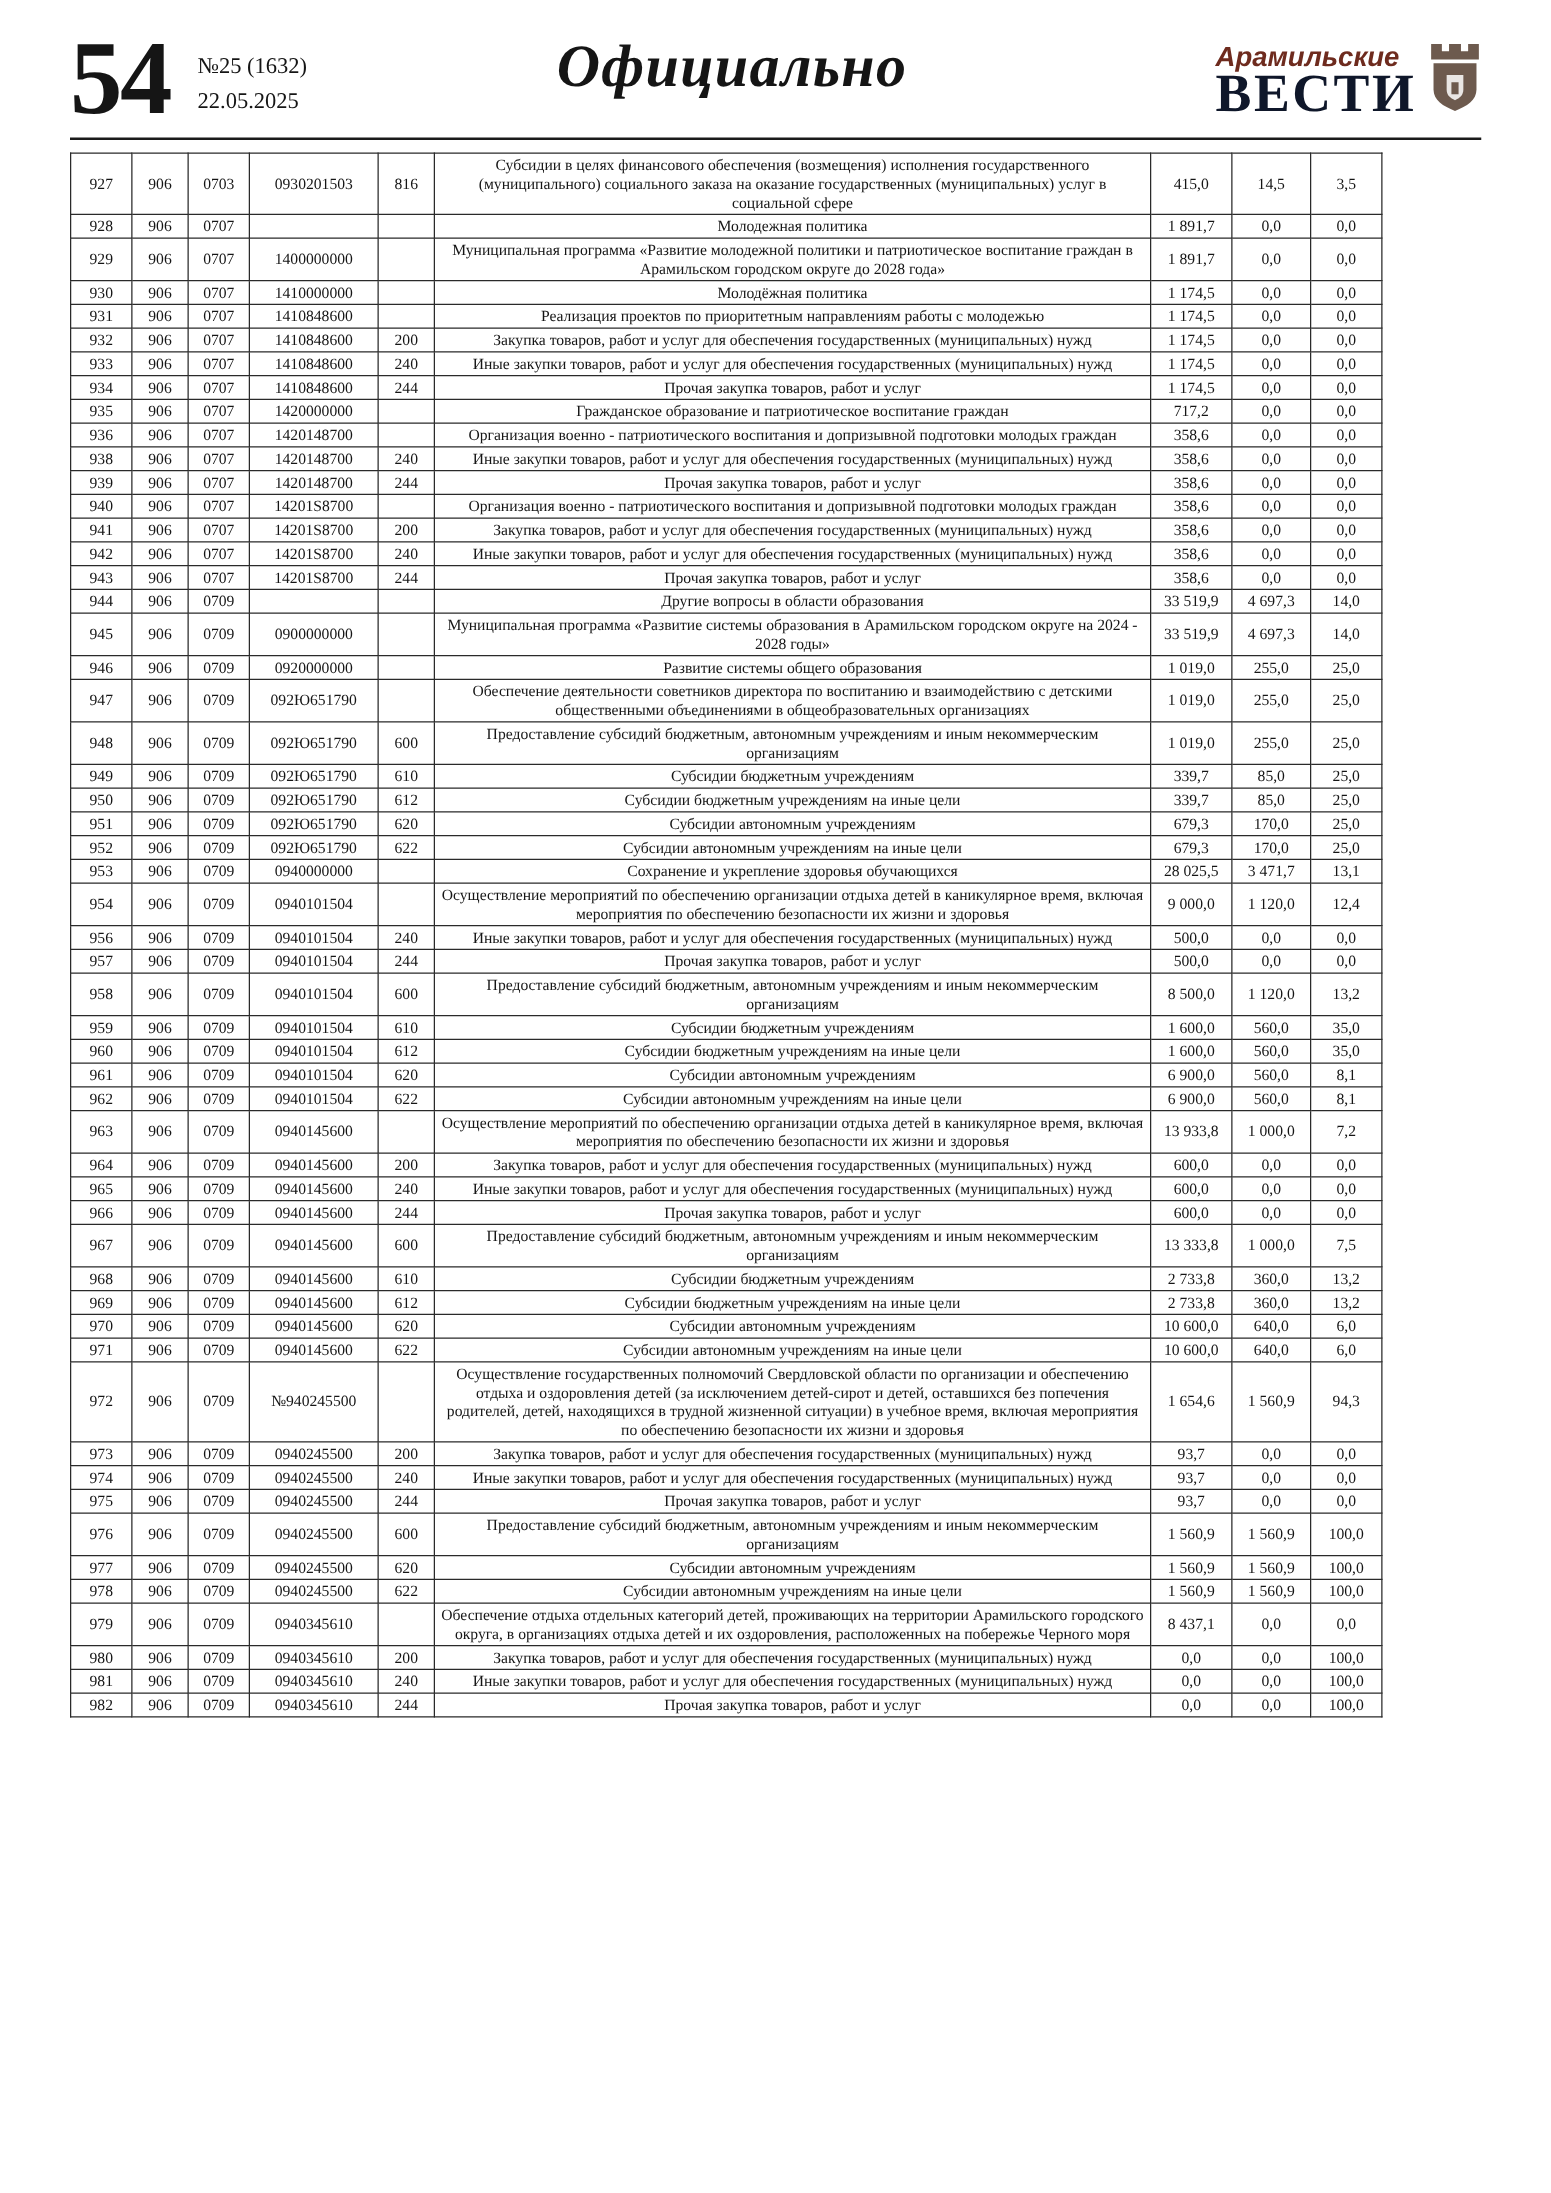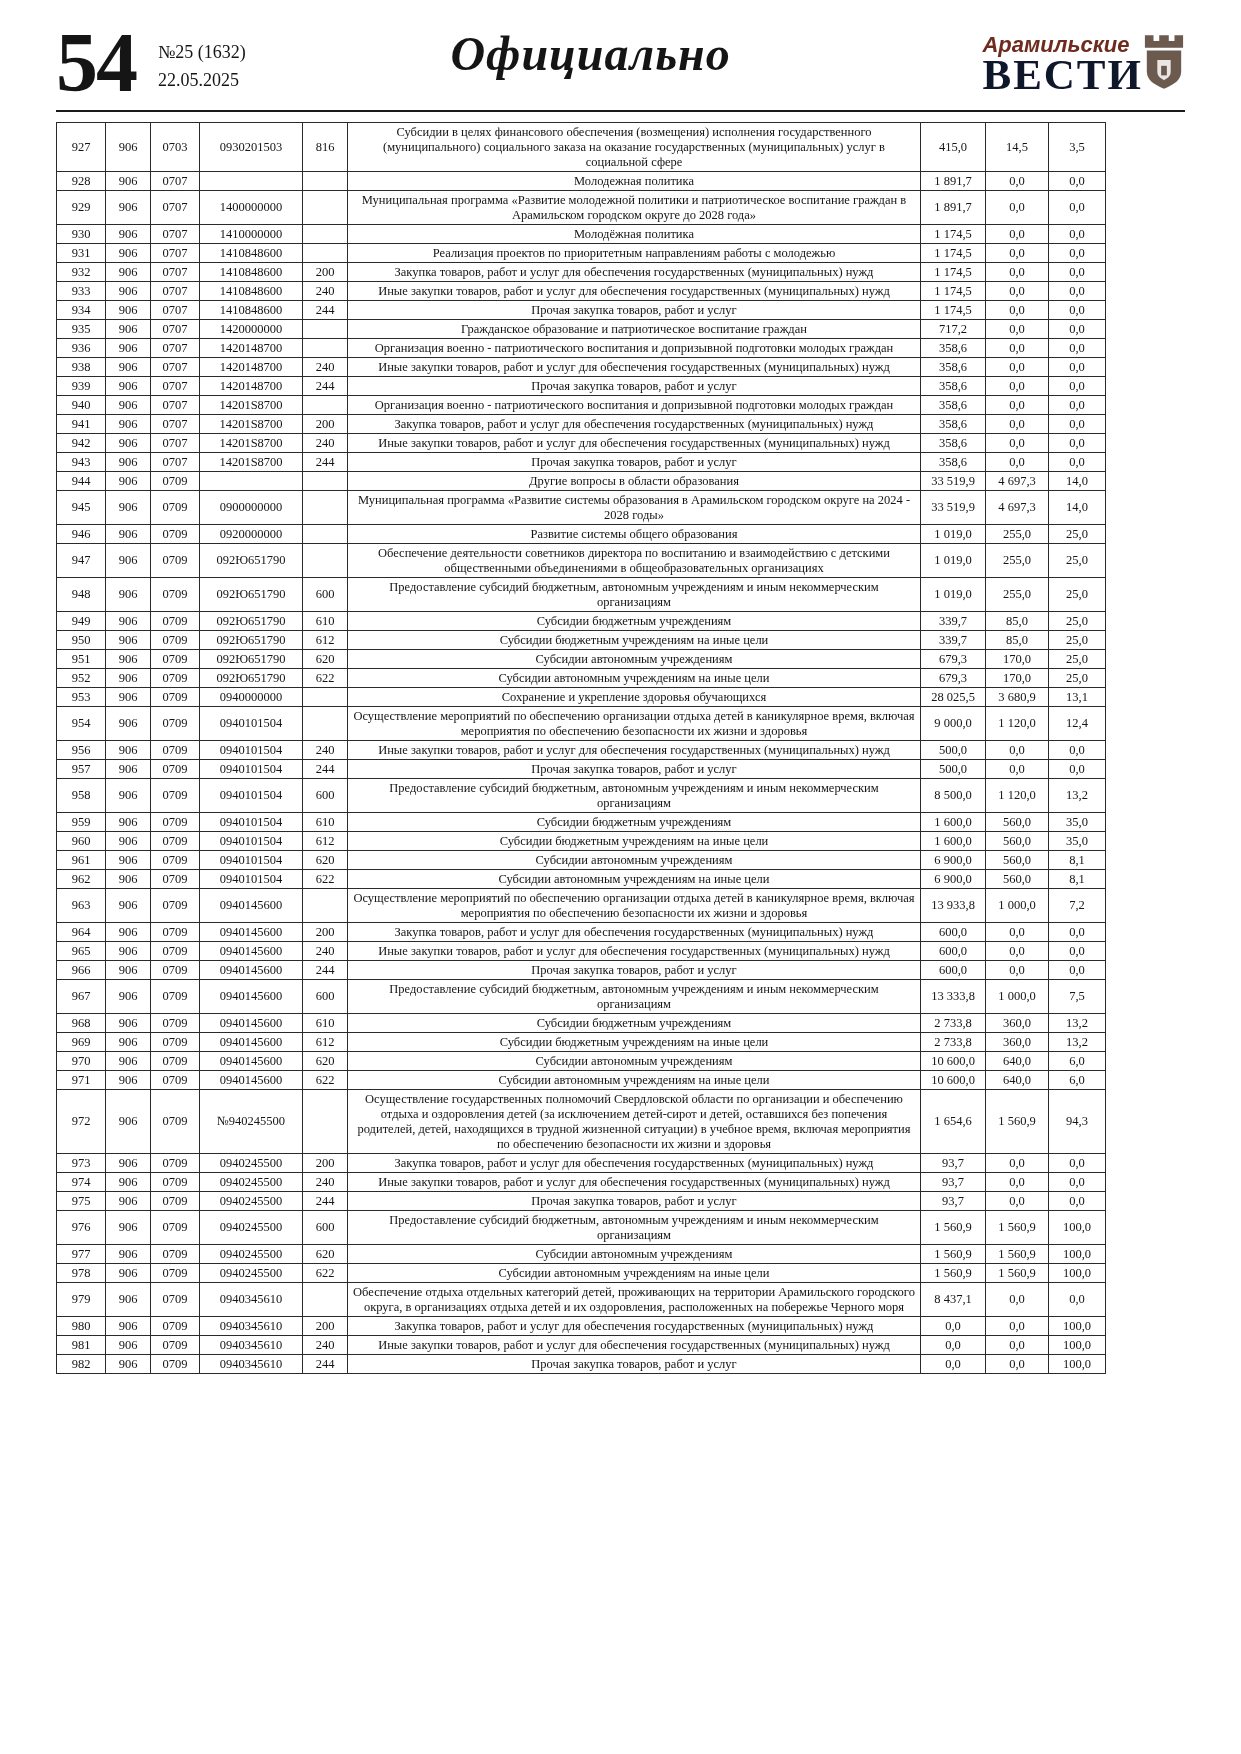--- a/index.html
+++ b/index.html
@@ -36,20 +36,21 @@
     text-align: center;
     font-style: italic;
     font-weight: 700;
     font-size: 48px;
     margin-top: 0;
     letter-spacing: 1px;
   }
   .brand {
     display: flex;
     align-items: center;
+    gap: 10px;
     margin-top: 8px;
     margin-left: 47px;
   }
   .brand-text { text-align: left; font-family: "Liberation Sans", sans-serif; }
   .brand-top {
     font-style: italic;
     font-weight: 700;
     font-size: 22px;
     line-height: 22px;
   }
@@ -398,21 +399,21 @@
           <td class="c8">25,0</td>
         </tr>
         <tr>
           <td class="c0">953</td>
           <td class="c1">906</td>
           <td class="c2">0709</td>
           <td class="c3">0940000000</td>
           <td class="c4"></td>
           <td class="c5">Сохранение и укрепление здоровья обучающихся</td>
           <td class="c6">28 025,5</td>
-          <td class="c7">3 680,9</td>
+          <td class="c7">3 471,7</td>
           <td class="c8">13,1</td>
         </tr>
         <tr>
           <td class="c0">954</td>
           <td class="c1">906</td>
           <td class="c2">0709</td>
           <td class="c3">0940101504</td>
           <td class="c4"></td>
           <td class="c5">Осуществление мероприятий по обеспечению организации отдыха детей в каникулярное время, включая мероприятия по обеспечению безопасности их жизни и здоровья</td>
           <td class="c6">9 000,0</td>

